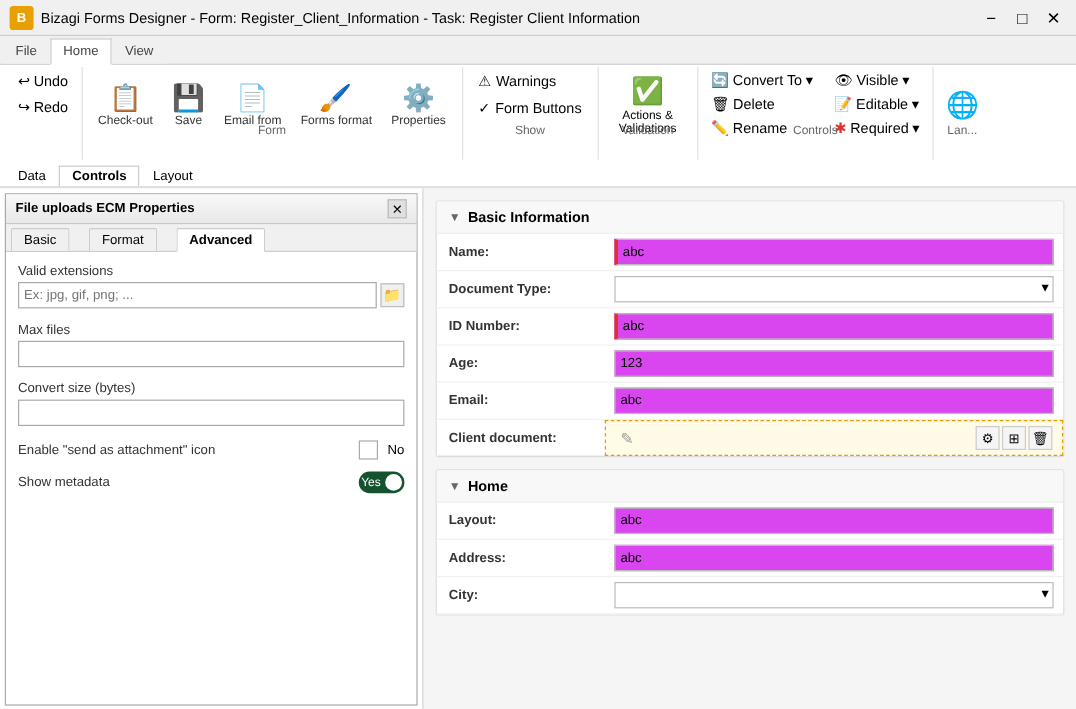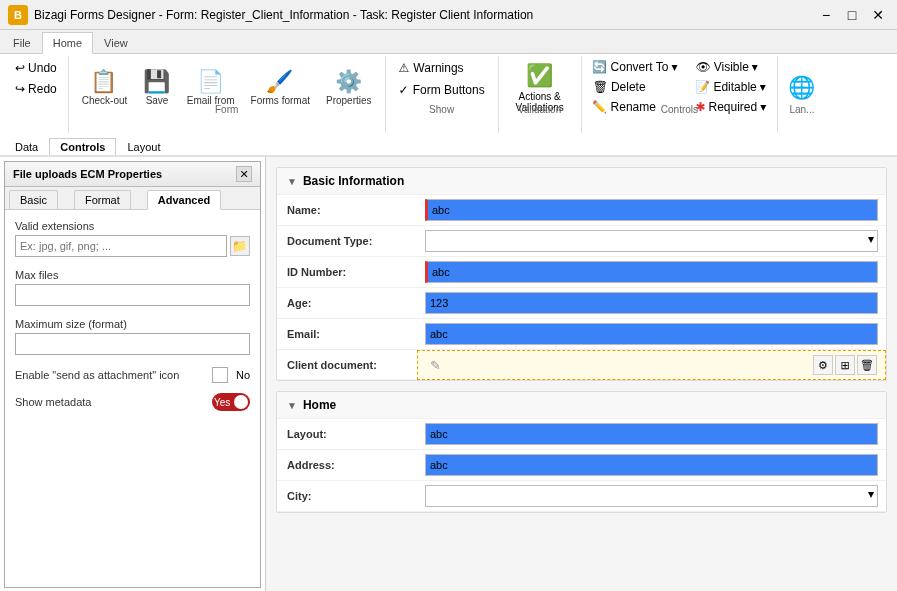--- a/index.html
+++ b/index.html
@@ -138,21 +138,21 @@
       border-bottom: none;
     }
     .tab-item.active {
       border-color: #ccc;
       background: #fff;
       font-weight: bold;
     }
 
     
     .left-panel {
-      width: 266px;
+      width: 353px;
       background: #fff;
       border-right: 1px solid #ccc;
       display: flex;
       flex-direction: column;
       flex-shrink: 0;
     }
 
     
     .props-dialog {
       margin: 4px;
@@ -231,21 +231,21 @@
     .toggle-label { font-size: 11px; color: #333; flex: 1; }
     .toggle-checkbox {
       width: 16px; height: 16px; border: 1px solid #aaa; background: #fff;
       display: flex; align-items: center; justify-content: center;
     }
     .toggle-text { font-size: 11px; }
     .toggle-switch {
       display: flex; align-items: center;
     }
     .switch-bg {
-      width: 38px; height: 18px; background: #b91c1c; border-radius: 9px;
+      width: 38px; height: 18px; background: #14532d; border-radius: 9px;
       display: flex; align-items: center; padding: 0 2px; cursor: pointer;
     }
     .switch-knob {
       width: 14px; height: 14px; background: white; border-radius: 50%;
       margin-left: auto;
     }
     .switch-yes {
       font-size: 10px; color: white; margin-right: 2px;
     }
 
@@ -290,21 +290,21 @@
       border-bottom: 1px solid #f0f0f0;
       display: flex;
       align-items: center;
     }
     .form-input {
       width: 100%;
       height: 22px;
       border: 1px solid #bbb;
       padding: 1px 4px;
       font-size: 11px;
-      background: #3b82f6;
+      background: #d946ef;
     }
     .form-input.required {
       border-left: 3px solid #e03030;
     }
     .form-select {
       width: 100%;
       height: 22px;
       border: 1px solid #bbb;
       padding: 1px 4px;
       font-size: 11px;
@@ -503,21 +503,21 @@
             <div class="props-icon-btn">📁</div>
           </div>
         </div>
 
         <div class="props-field">
           <div class="props-label">Max files</div>
           <input class="props-input" type="text" value="" style="">
         </div>
 
         <div class="props-field">
-          <div class="props-label">Maximum size (format)</div>
+          <div class="props-label">Convert size (bytes)</div>
           <input class="props-input" type="text" value="" style="">
         </div>
 
         <div class="toggle-row">
           <span class="toggle-label">Enable "send as attachment" icon</span>
           <div class="toggle-checkbox"></div>
           <span class="toggle-text">No</span>
         </div>
 
         <div class="toggle-row">

